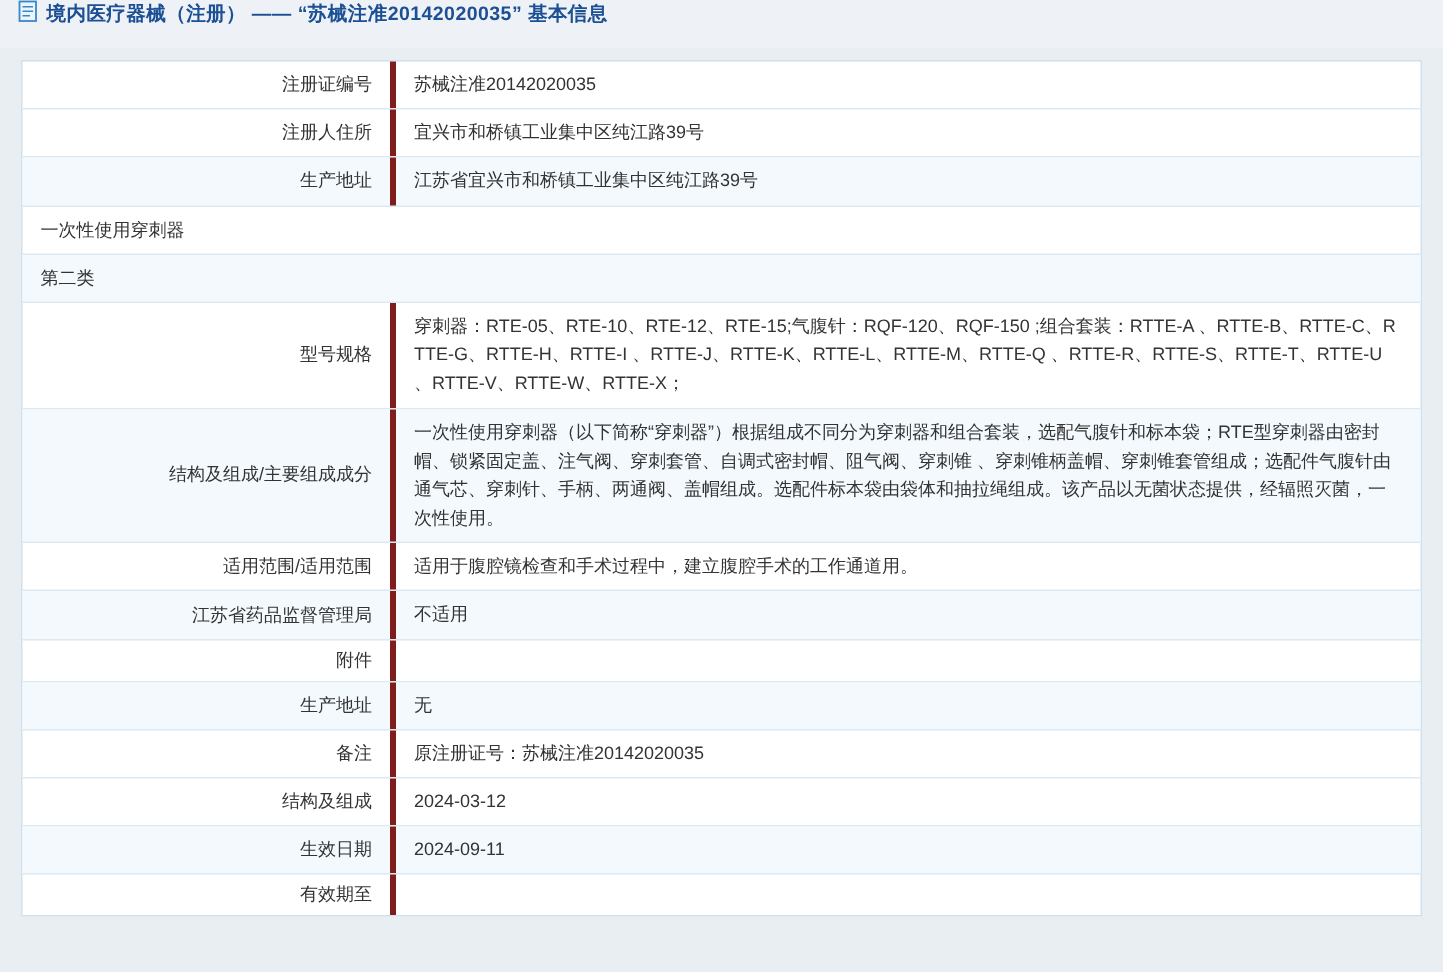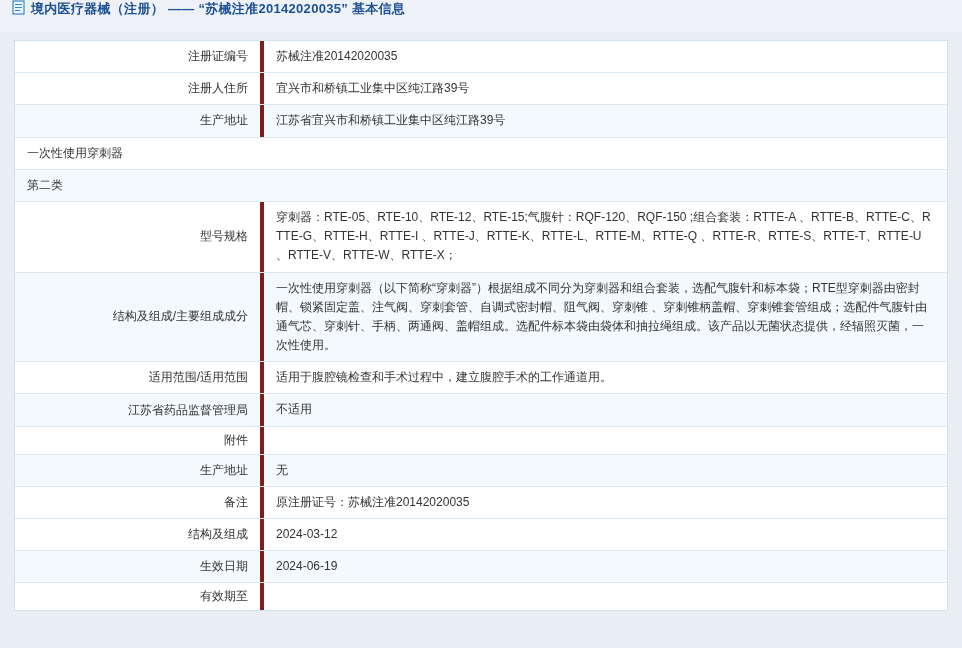--- a/index.html
+++ b/index.html
@@ -142,19 +142,19 @@
     </div>
     <div class="row">
       <div class="cell-label">结构及组成</div>
       <div class="cell-value">
         <span class="text">2024-03-12</span>
       </div>
     </div>
     <div class="row alt">
       <div class="cell-label">生效日期</div>
       <div class="cell-value">
-        <span class="text">2024-06-19</span>
+        <span class="text">2024-09-11</span>
       </div>
     </div>
     <div class="row">
       <div class="cell-label">有效期至</div>
     </div>
   </div>
 
 </body></html>

